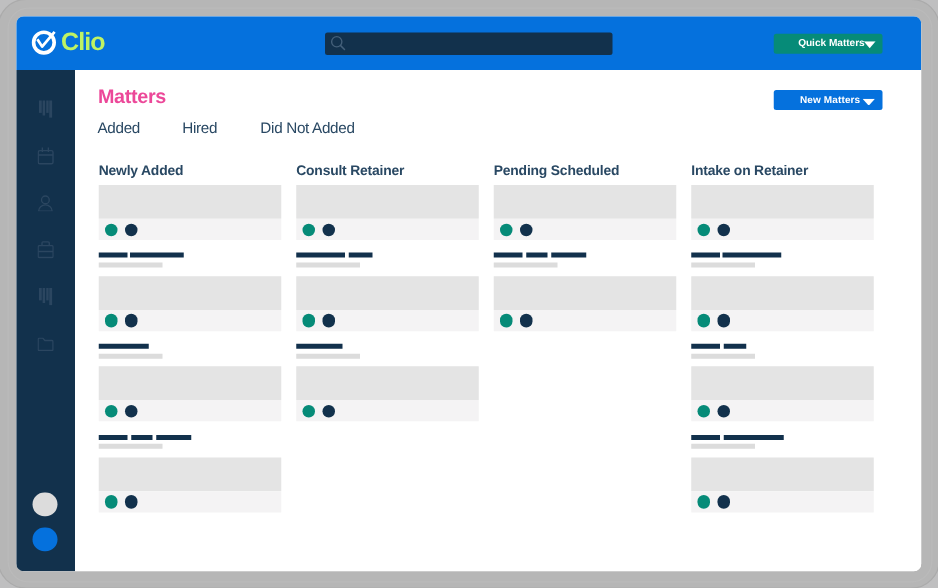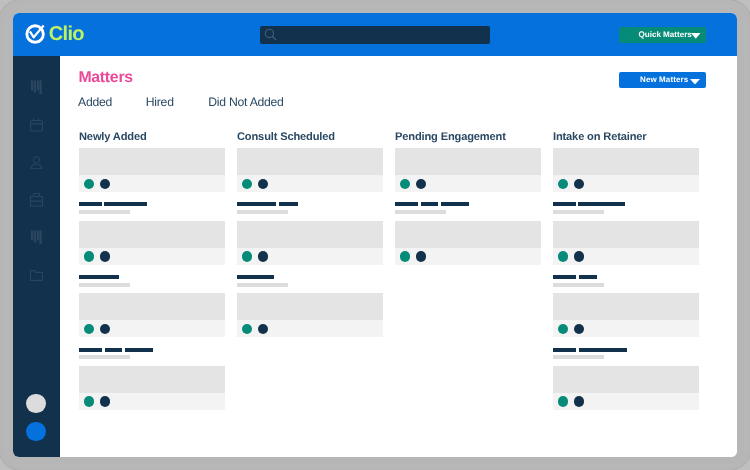--- a/index.html
+++ b/index.html
@@ -209,21 +209,21 @@
           </div>
           <div class="card" style="top: 309.5px;">
             <div class="card-head"></div>
             <div class="card-dots">
               <span class="dot dot-green"></span>
               <span class="dot dot-navy"></span>
             </div>
           </div>
         </div>
         <div class="col" style="left: 177px; top: 0px;">
-          <div class="col-title" style="top: 76px;">Consult Scheduled</div>
+          <div class="col-title" style="top: 76px;">Consult Retainer</div>
           <div class="card" style="top: 92px;">
             <div class="card-head"></div>
             <div class="card-dots">
               <span class="dot dot-green"></span>
               <span class="dot dot-navy"></span>
             </div>
           </div>
           <div class="lines" style="top: 146.3px;">
             <div class="ln" style="left: 0px; width: 39.4px;"></div>
             <div class="ln" style="left: 42.4px; width: 18.4px;"></div>
@@ -242,21 +242,21 @@
           </div>
           <div class="card" style="top: 237.2px;">
             <div class="card-head"></div>
             <div class="card-dots">
               <span class="dot dot-green"></span>
               <span class="dot dot-navy"></span>
             </div>
           </div>
         </div>
         <div class="col" style="left: 335px; top: 0px;">
-          <div class="col-title" style="top: 76px;">Pending Engagement</div>
+          <div class="col-title" style="top: 76px;">Pending Scheduled</div>
           <div class="card" style="top: 92px;">
             <div class="card-head"></div>
             <div class="card-dots">
               <span class="dot dot-green"></span>
               <span class="dot dot-navy"></span>
             </div>
           </div>
           <div class="lines" style="top: 146.3px;">
             <div class="ln" style="left: 0px; width: 23px;"></div>
             <div class="ln" style="left: 25.8px; width: 17.1px;"></div>

